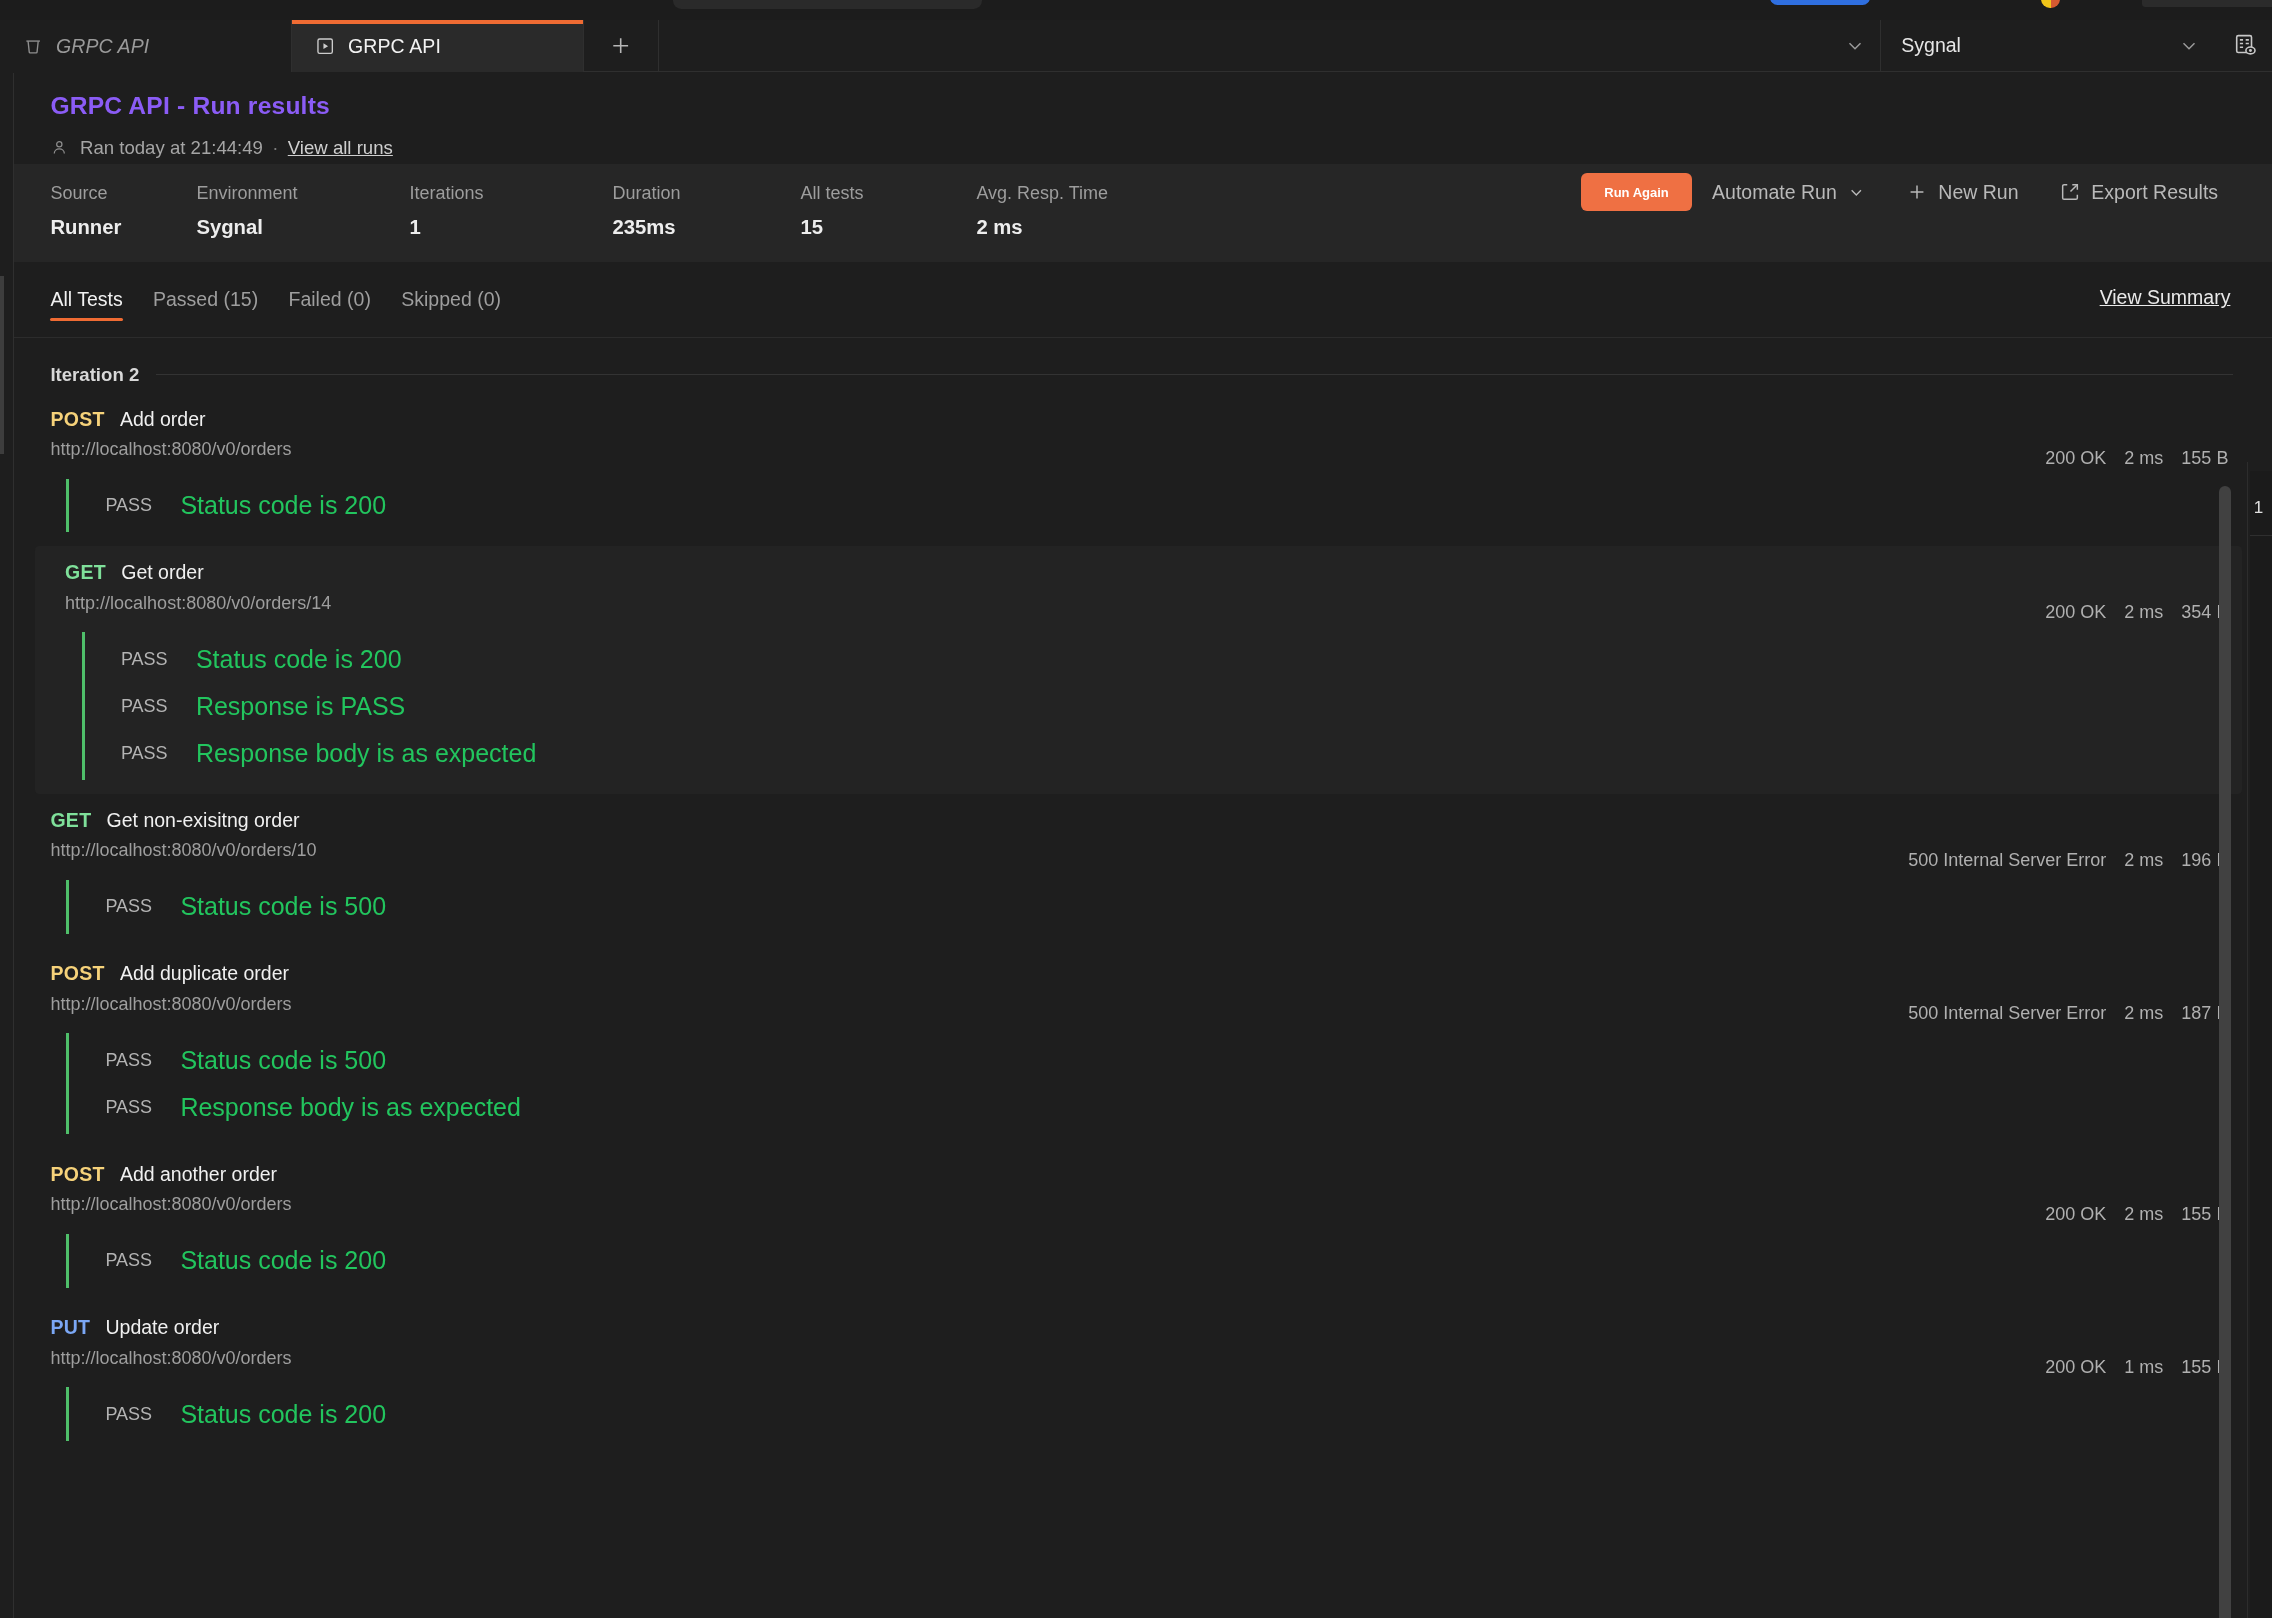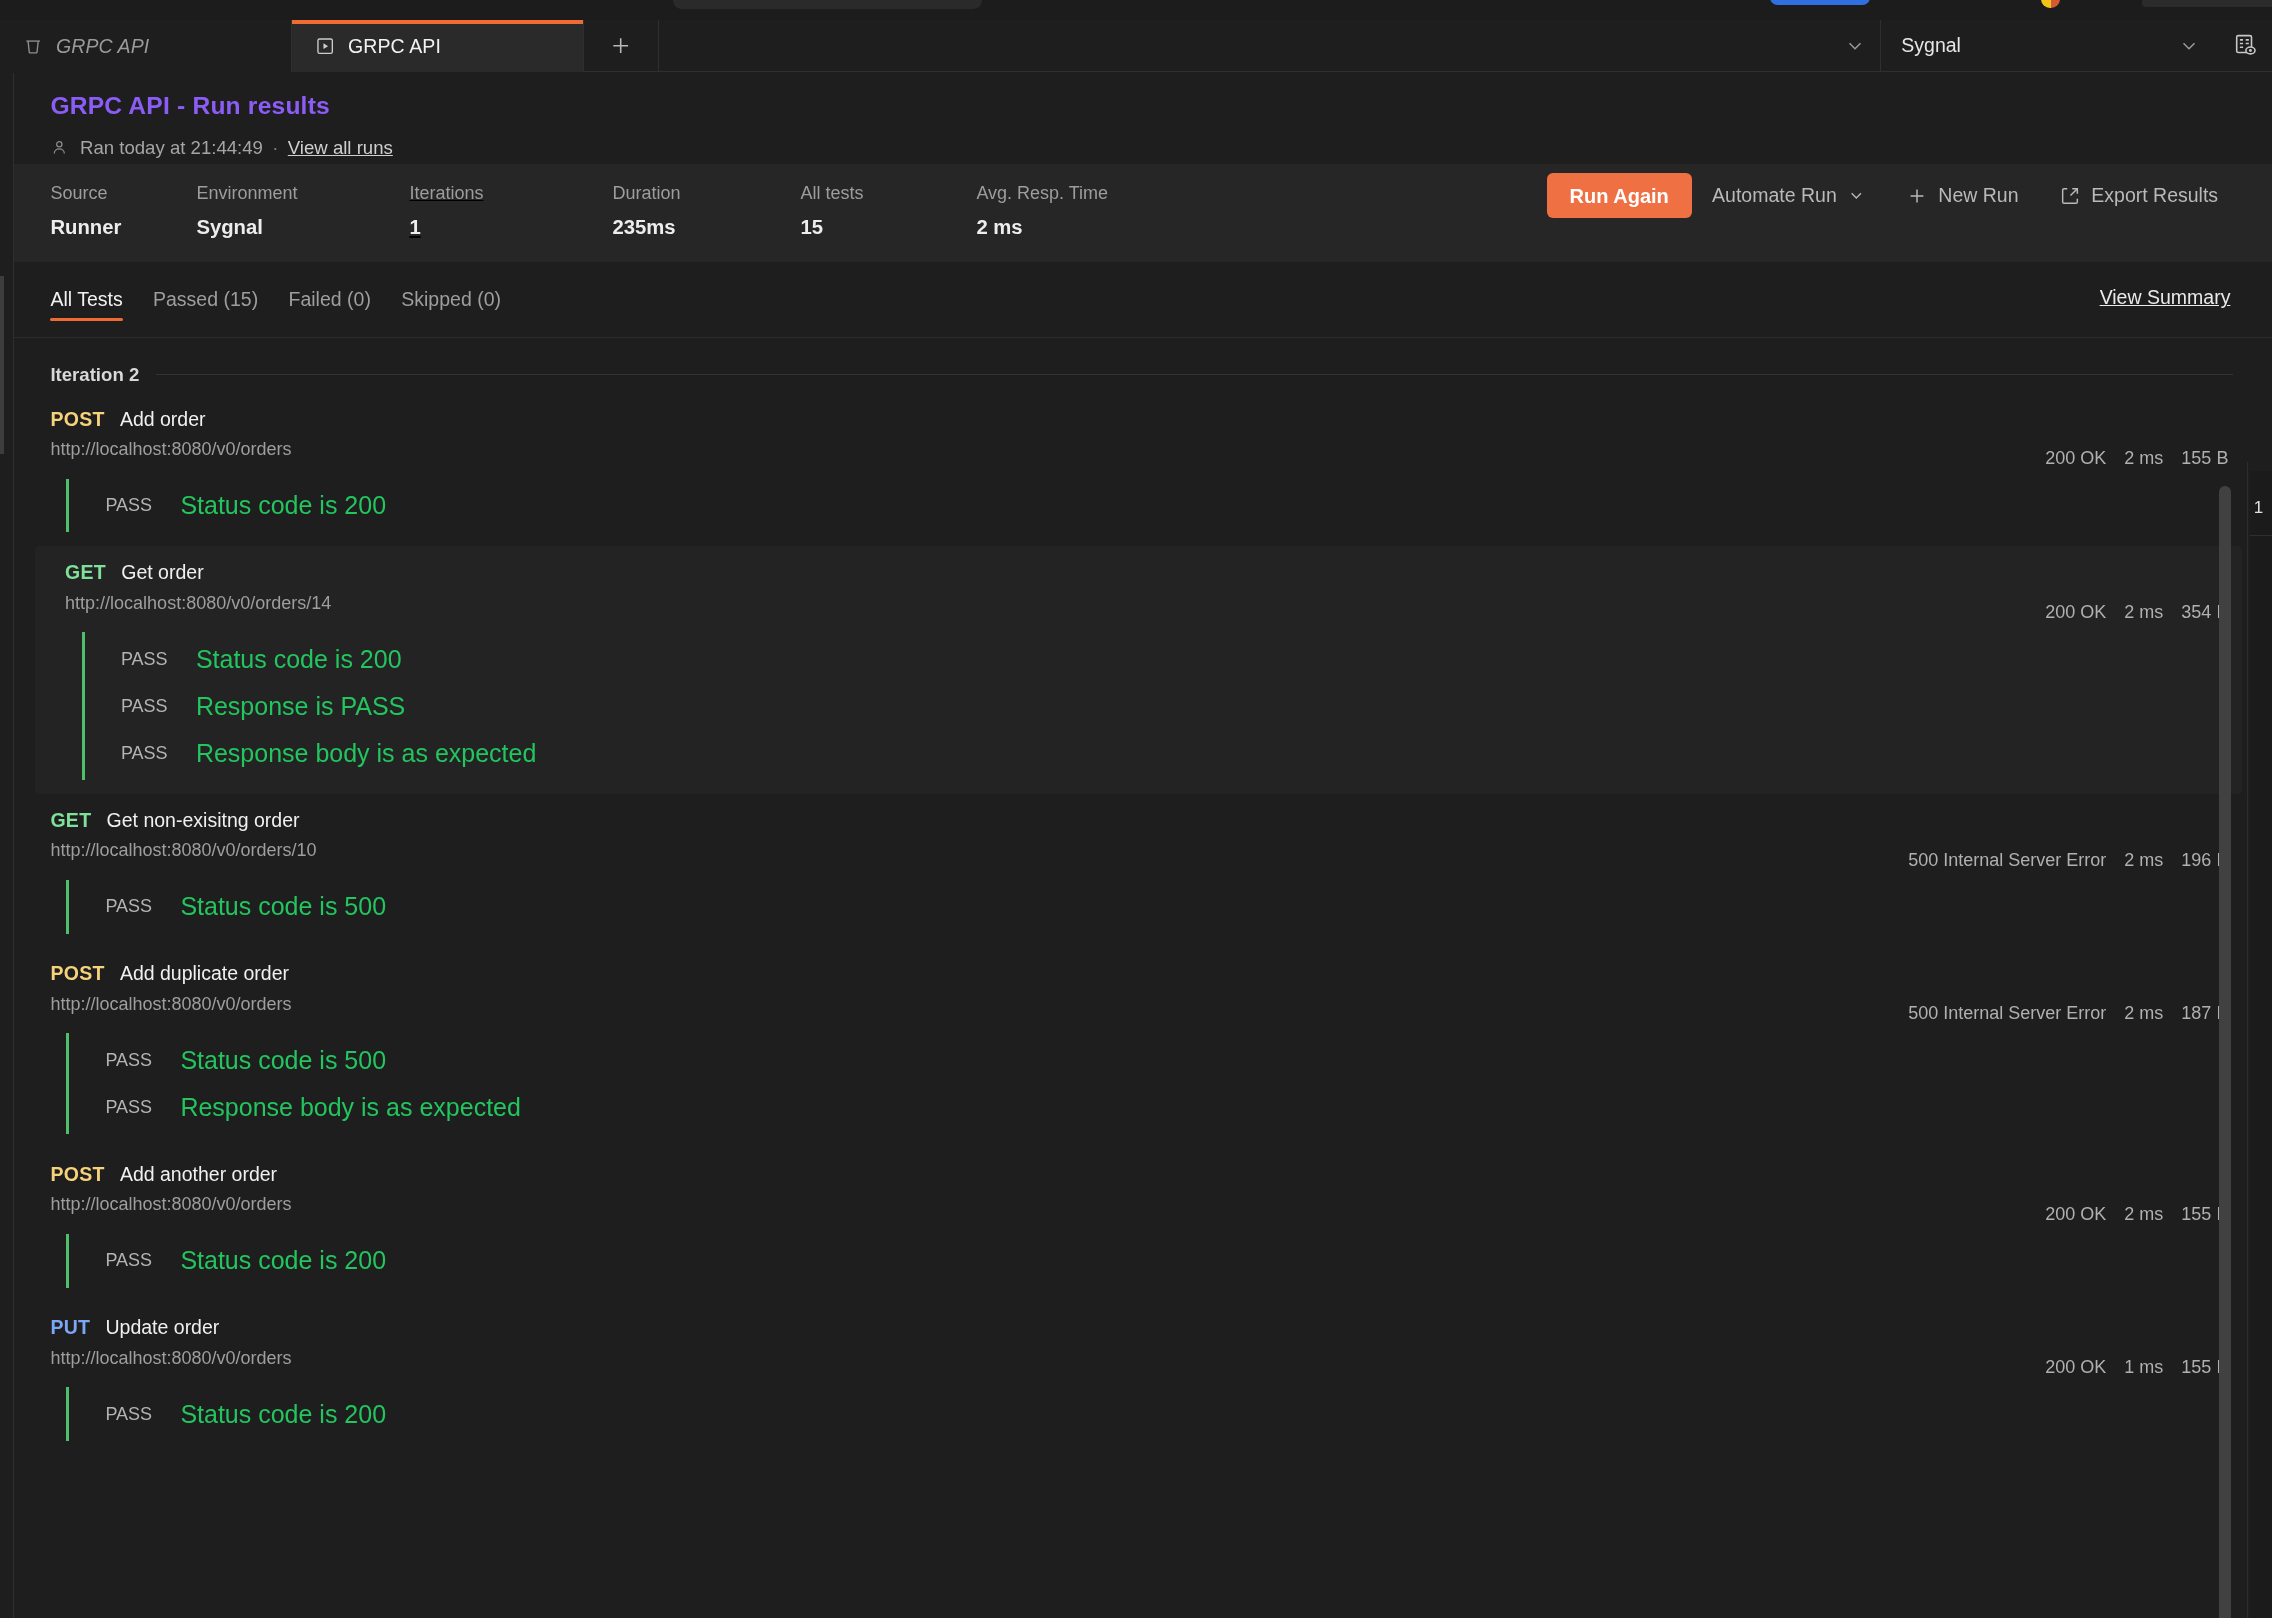--- a/index.html
+++ b/index.html
@@ -106,21 +106,21 @@
   .run-sub-icon { width: 20.3px; height: 20.3px; color: #8d8d8d; display: flex; align-items: center; }
   .run-sub-text { font-size: 18.6px; color: #a5a5a5; }
   .run-sub-dot { font-size: 18.6px; color: #7d7d7d; }
   .run-sub-link { font-size: 18.6px; color: #cfcfcf; text-decoration: underline; cursor: pointer; }
 
   .header-actions {
     position: absolute; top: 100px; right: 34px;
     display: flex; align-items: center; gap: 0;
   }
   .btn-run-again {
-    background: #ef7043; color: #ffffff; font-size: 20px; font-weight: bold;
+    background: #ef7043; color: #ffffff; font-size: 13px; font-weight: bold;
     border: none; border-radius: 6px;
     padding: 12.7px 23px; cursor: pointer; line-height: 1;
   }
   .action-link {
     display: flex; align-items: center; gap: 10.2px;
     color: #b9b9b9; font-size: 19.5px; cursor: pointer;
     padding: 0 20.3px;
   }
   .action-link .ai { display: flex; align-items: center; color: #b9b9b9; }
 
@@ -128,21 +128,21 @@
   .stats {
     margin: 3.4px 0 0 0;
     height: 98px;
     background: #262626;
     display: flex; align-items: flex-start;
     padding: 18.6px 0 0 36px;
   }
   .stat { display: flex; flex-direction: column; gap: 12px; }
   .stat-label { font-size: 18px; color: #9d9d9d; }
   .stat-value { font-size: 20.3px; font-weight: bold; color: #ededed; }
-  .s1 { width: 146px; } .s2 { width: 213px; } .s3 { width: 203px; text-decoration: underline; }
+  .s1 { width: 146px; } .s2 { width: 213px; } .s3 { width: 203px; }
   .s4 { width: 188px; } .s5 { width: 176px; } .s6 { width: 220px; }
 
   
   .tests-tabs {
     position: relative;
     height: 76px; padding-left: 36px;
     display: flex; align-items: center; gap: 0;
     border-bottom: 0.8px solid #2c2c2c;
   }
   .ttab {

